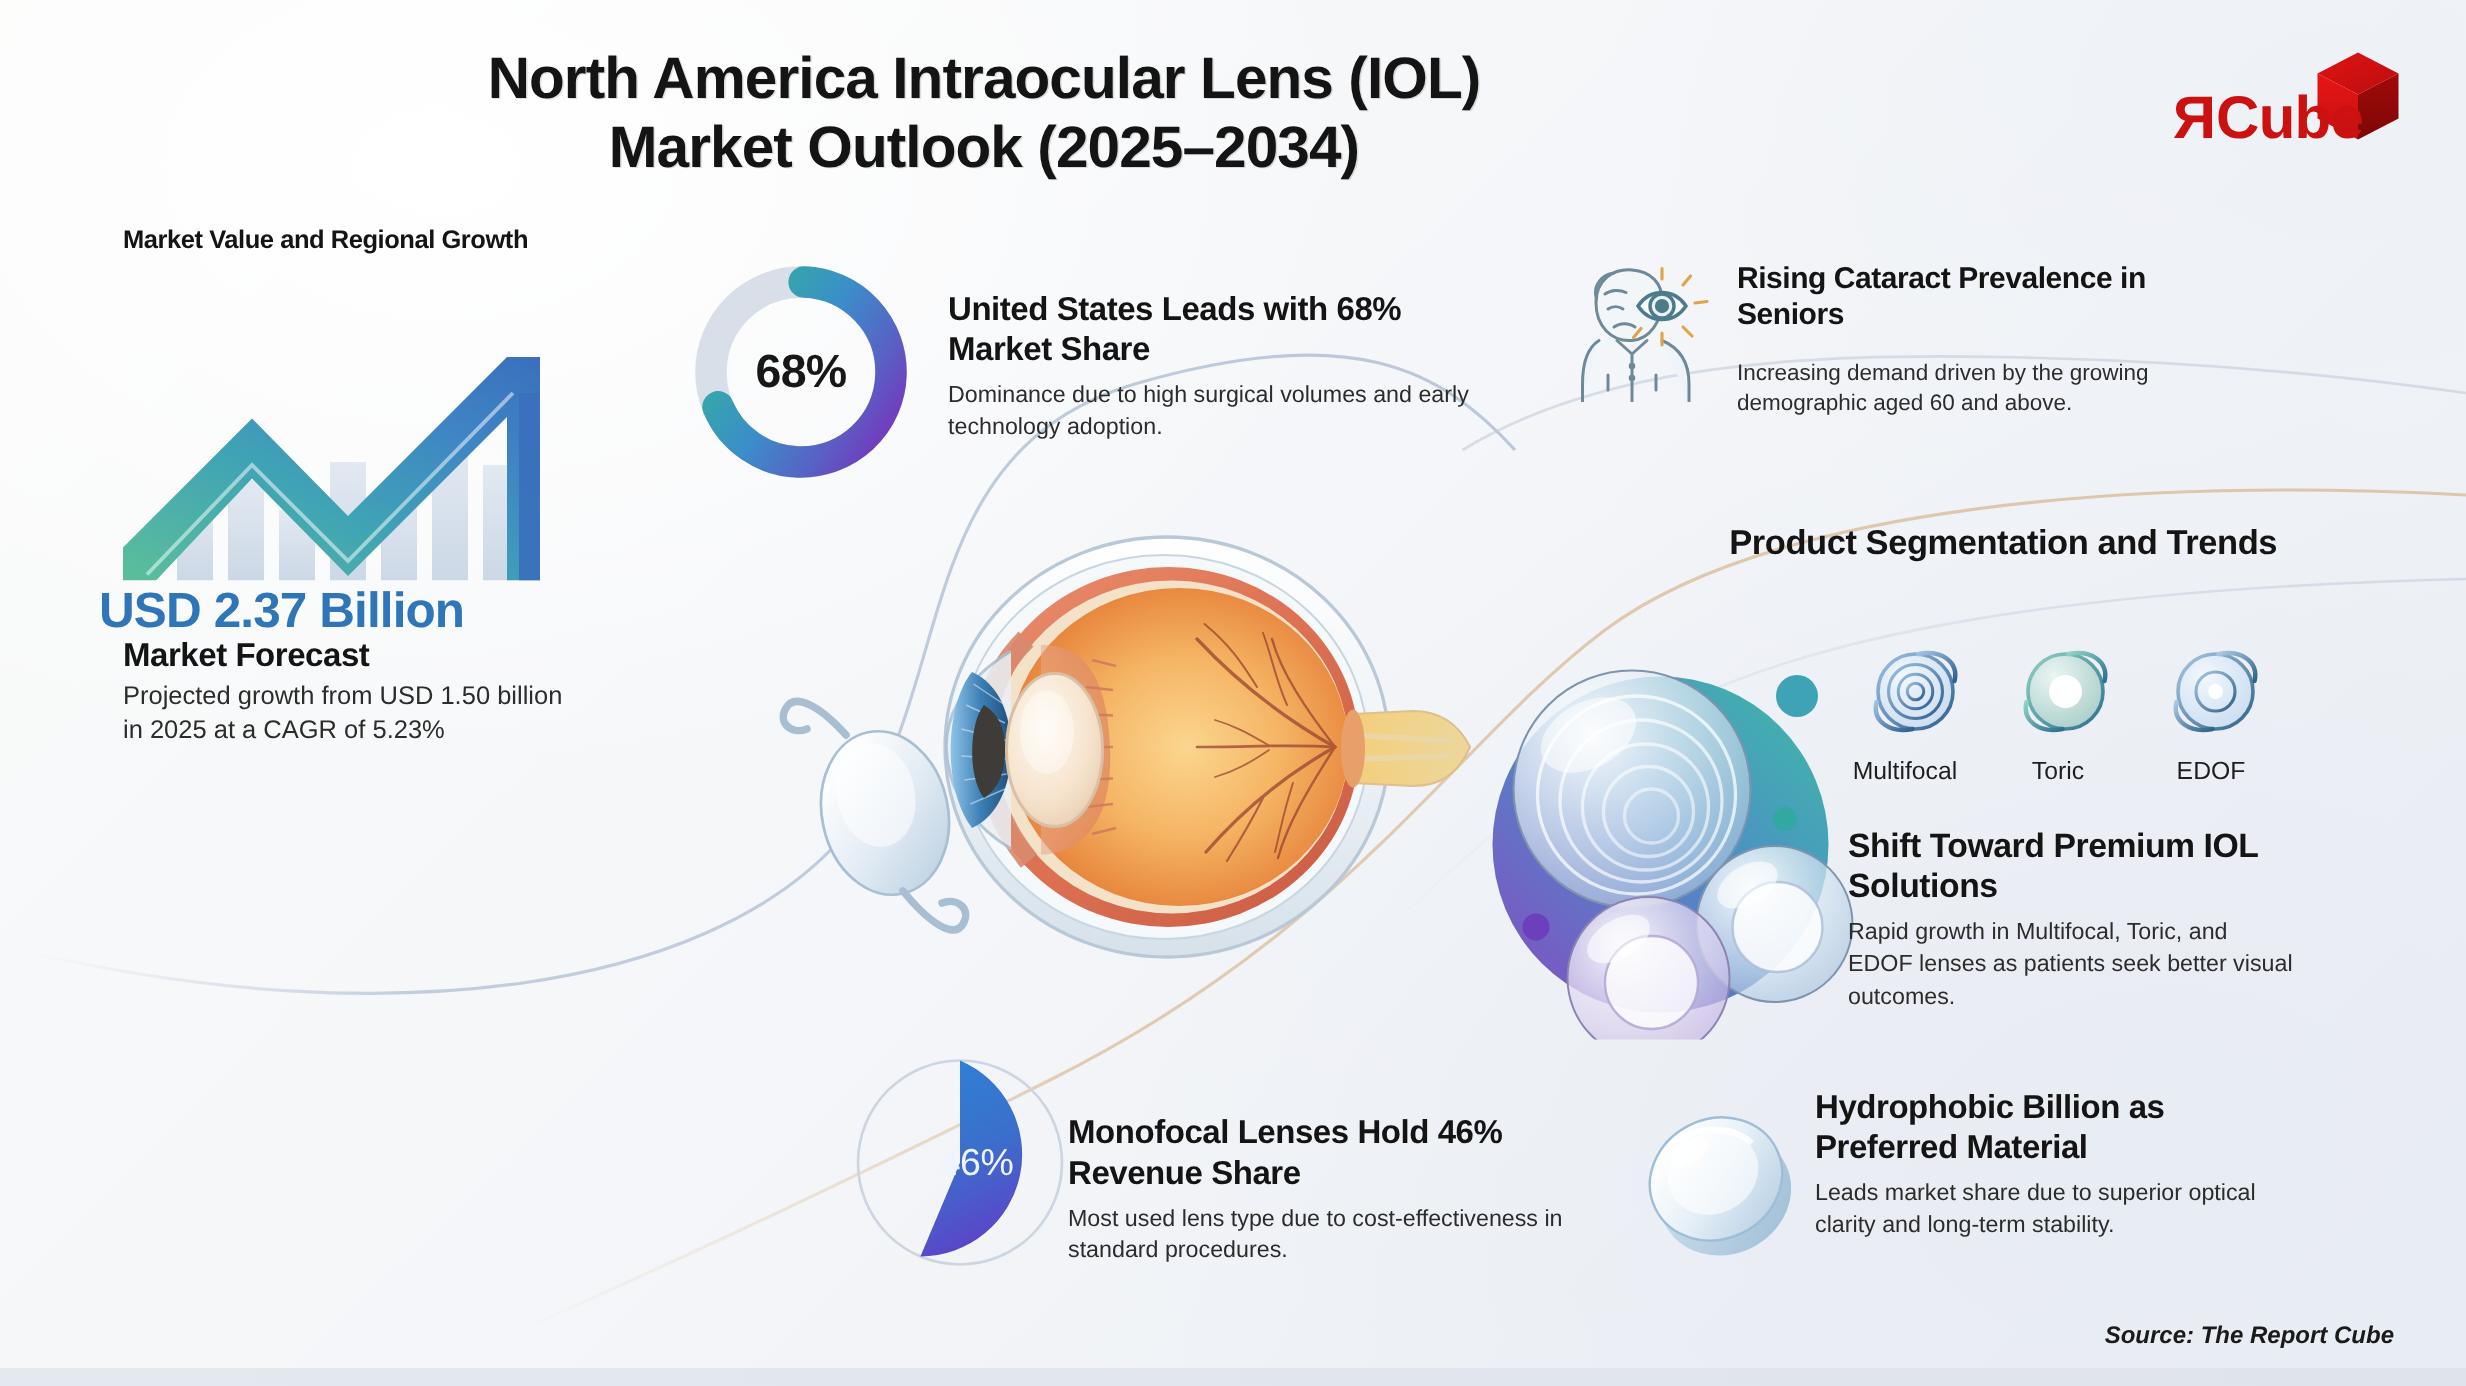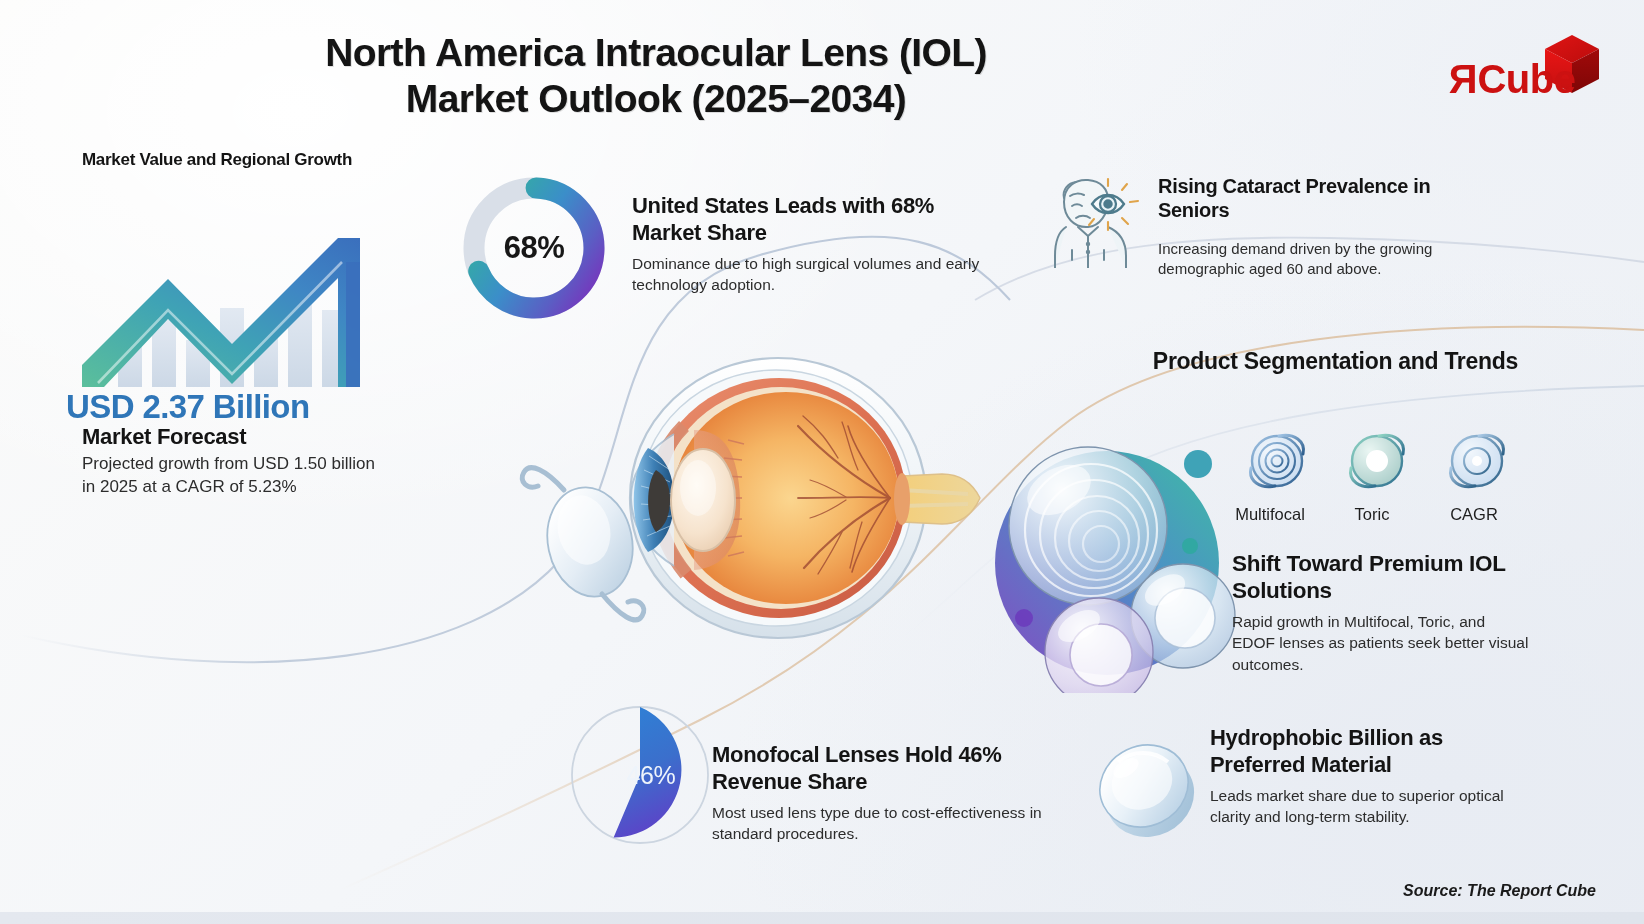--- a/index.html
+++ b/index.html
@@ -359,21 +359,21 @@
       <circle cx="245" cy="47" r="13" fill="none" stroke="url(#iolEdof)" stroke-width="2.1"></circle>
       <circle cx="245" cy="47" r="5" fill="#ffffff"></circle>
       <path d="M247 22 C262 19 274 27 271 40" fill="none" stroke="url(#iolEdof)" stroke-width="3" stroke-linecap="round"></path>
       <path d="M243 72 C228 75 216 67 219 54" fill="none" stroke="url(#iolEdof)" stroke-width="3" stroke-linecap="round"></path>
     </g>
   </svg>
 
   <div class="lens-labels">
     <span>Multifocal</span>
     <span>Toric</span>
-    <span>CAGR</span>
+    <span>EDOF</span>
   </div>
 
   <div class="shift-block">
     <div class="blk-title">Shift Toward Premium IOL Solutions</div>
     <div class="blk-desc">Rapid growth in Multifocal, Toric, and EDOF lenses as patients seek better visual outcomes.</div>
   </div>
 
   <svg class="mono-pie" width="150" height="150" viewBox="0 0 150 150">
     <defs>
       <linearGradient id="pieGrad" x1="0" y1="0" x2="0.25" y2="1">

